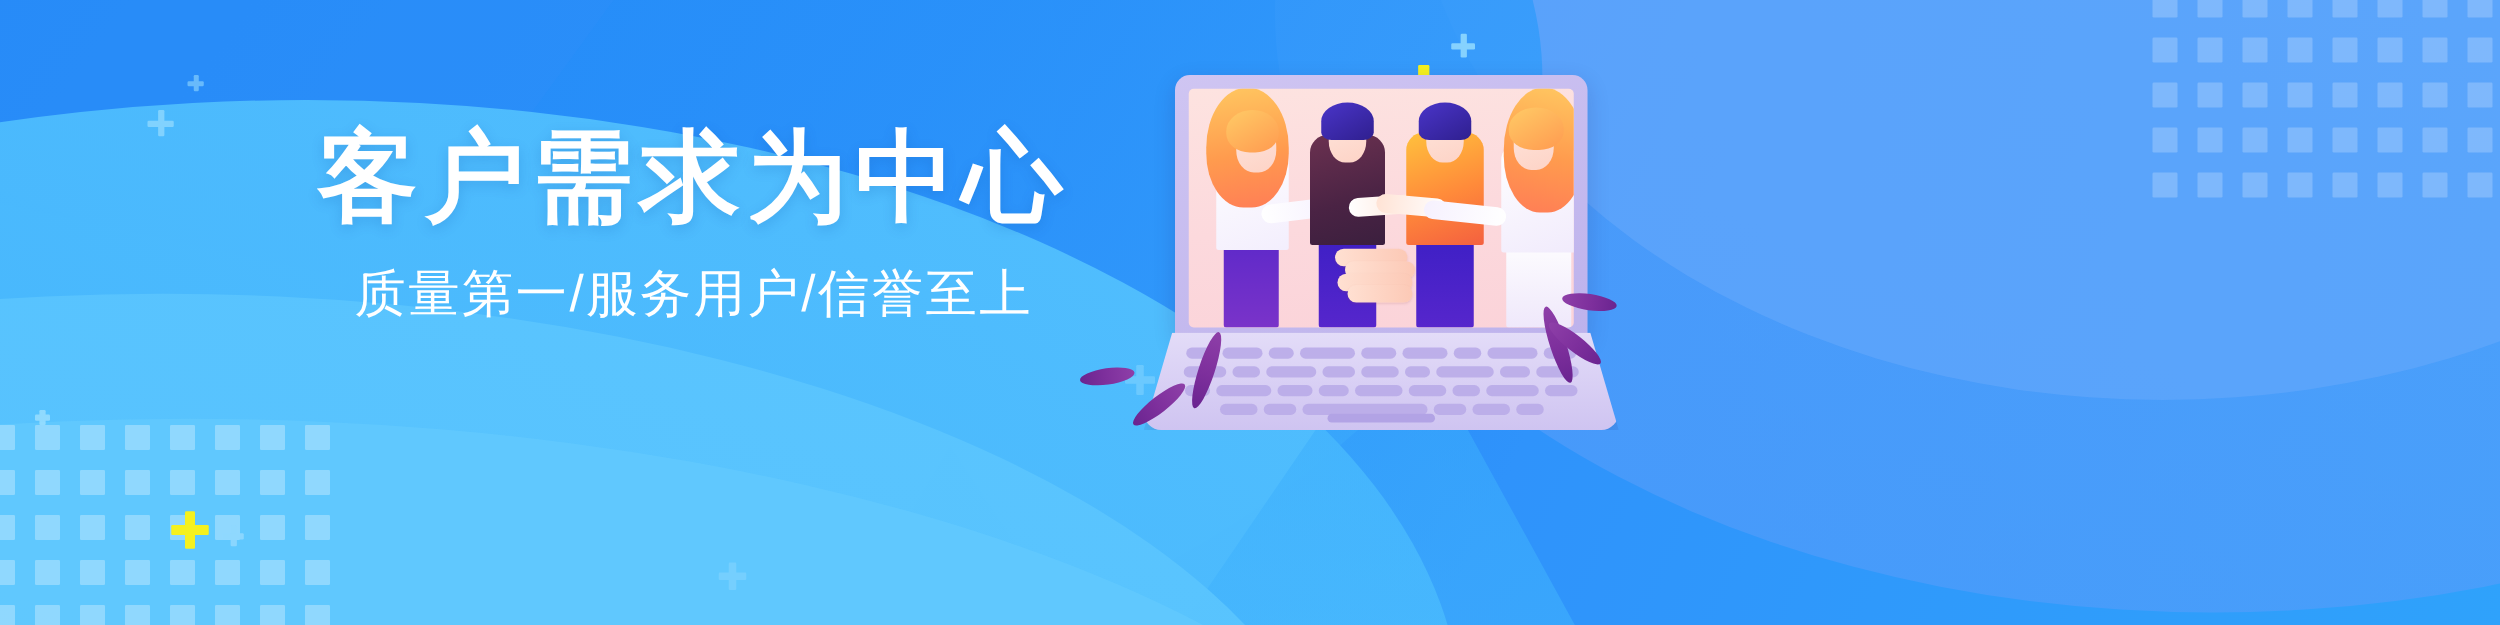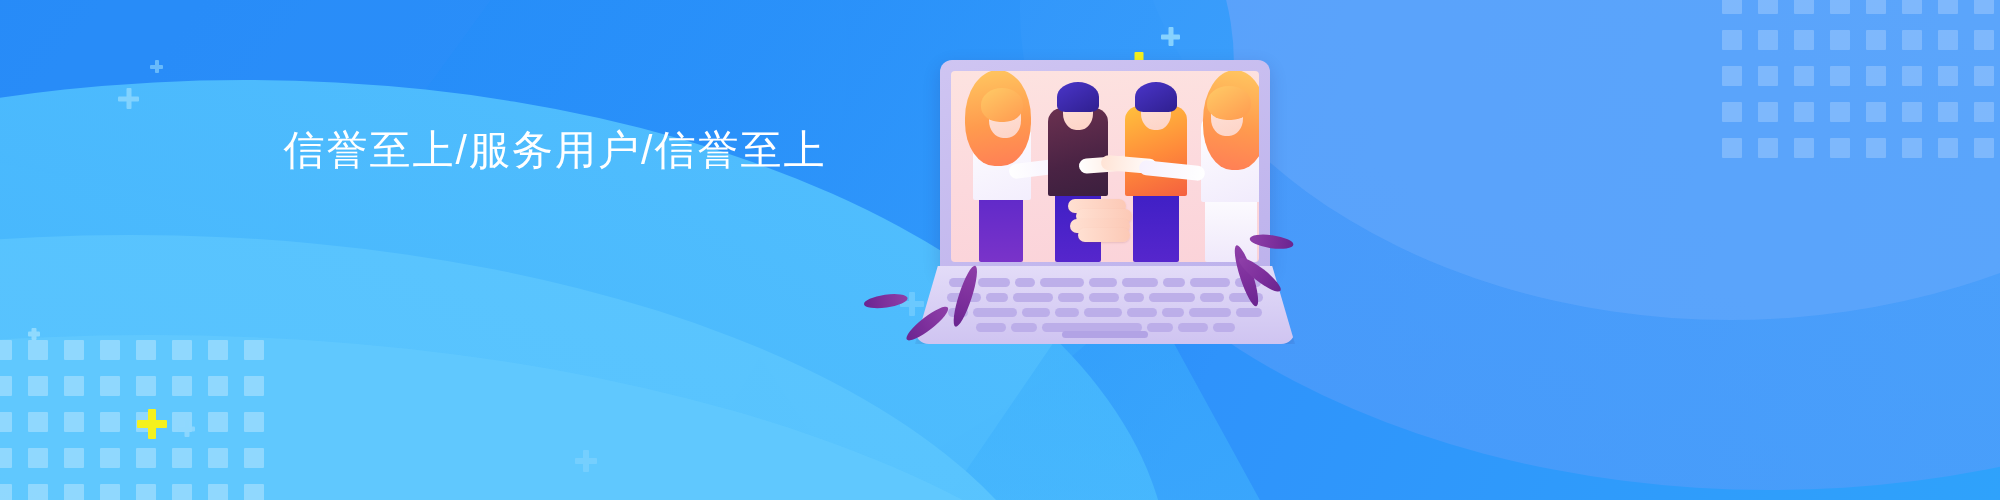--- a/index.html
+++ b/index.html
@@ -312,21 +312,22 @@
   <div class="plus plus-s1"></div>
   <div class="plus plus-y2"></div>
   <div class="plus plus-c2"></div>
   <div class="plus plus-c3"></div>
   <div class="plus plus-c4"></div>
   <div class="plus plus-c5"></div>
   <div class="plus plus-c6"></div>
   <div class="plus plus-s2"></div>
 
   <div class="copy">
-    <p class="subline">信誉至上/服务用户/信誉至上</p>
+    <h1 class="headline">客户需求为中心</h1>
+    <p class="subline">质量第一/服务用户/信誉至上</p>
   </div>
 
   <div class="sprig sprig-l">
     <span class="leaf" style="transform:rotate(18deg) translate(56px,14px);"></span>
     <span class="leaf" style="transform:rotate(52deg) translate(44px,34px);height:52px;"></span>
     <span class="leaf" style="transform:rotate(82deg) translate(22px,46px);height:44px;"></span>
   </div>
   <div class="sprig sprig-r">
     <span class="leaf" style="transform:rotate(-18deg) translate(10px,14px);"></span>
     <span class="leaf" style="transform:rotate(-52deg) translate(18px,34px);height:52px;"></span>

